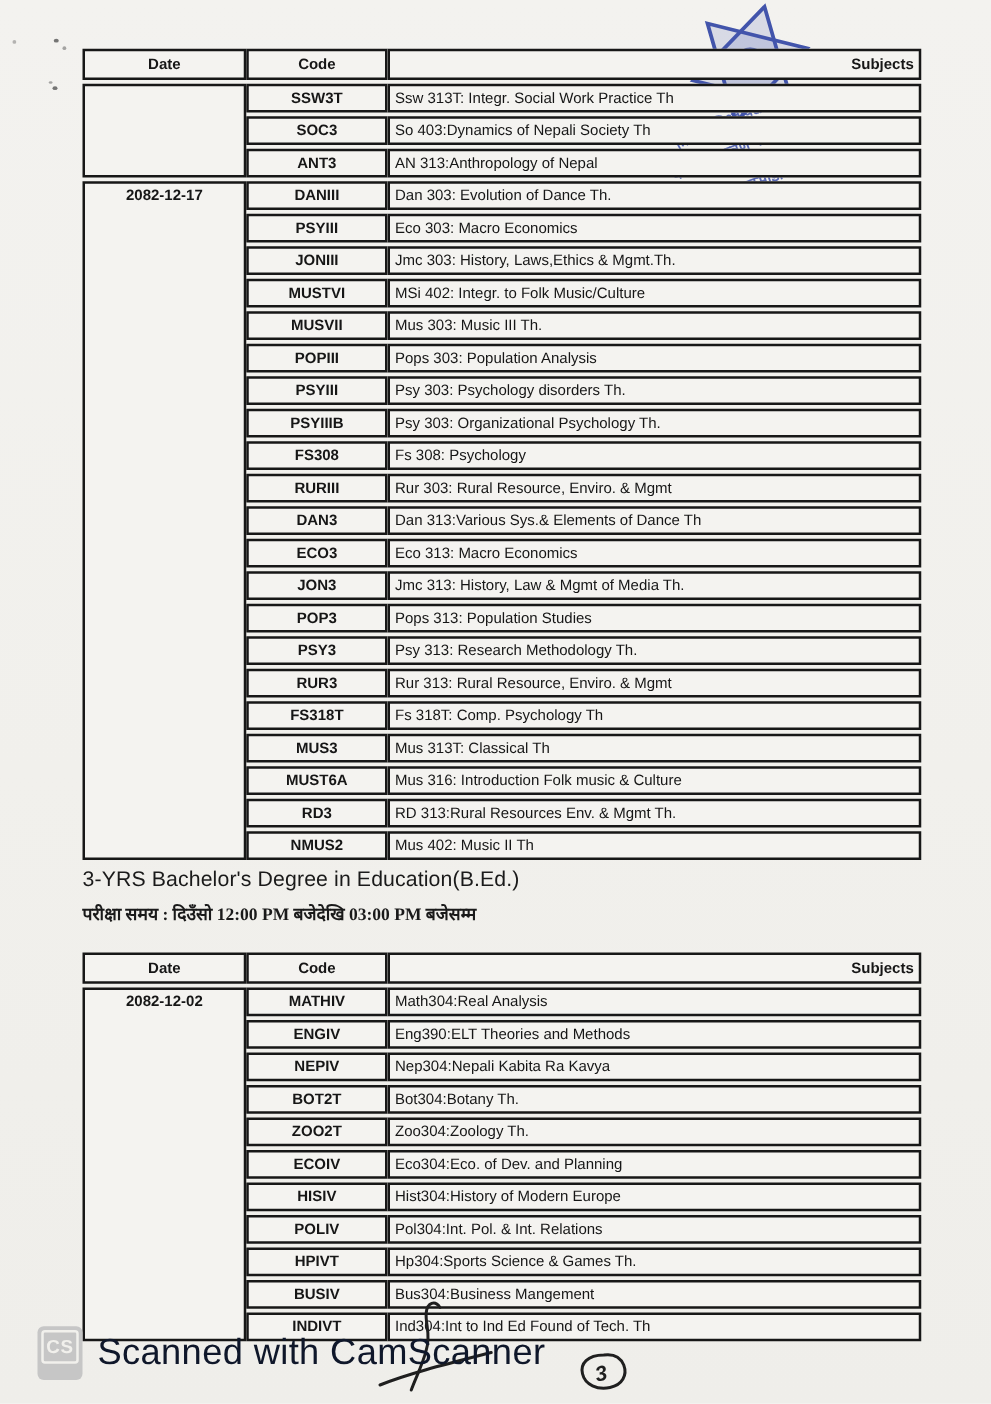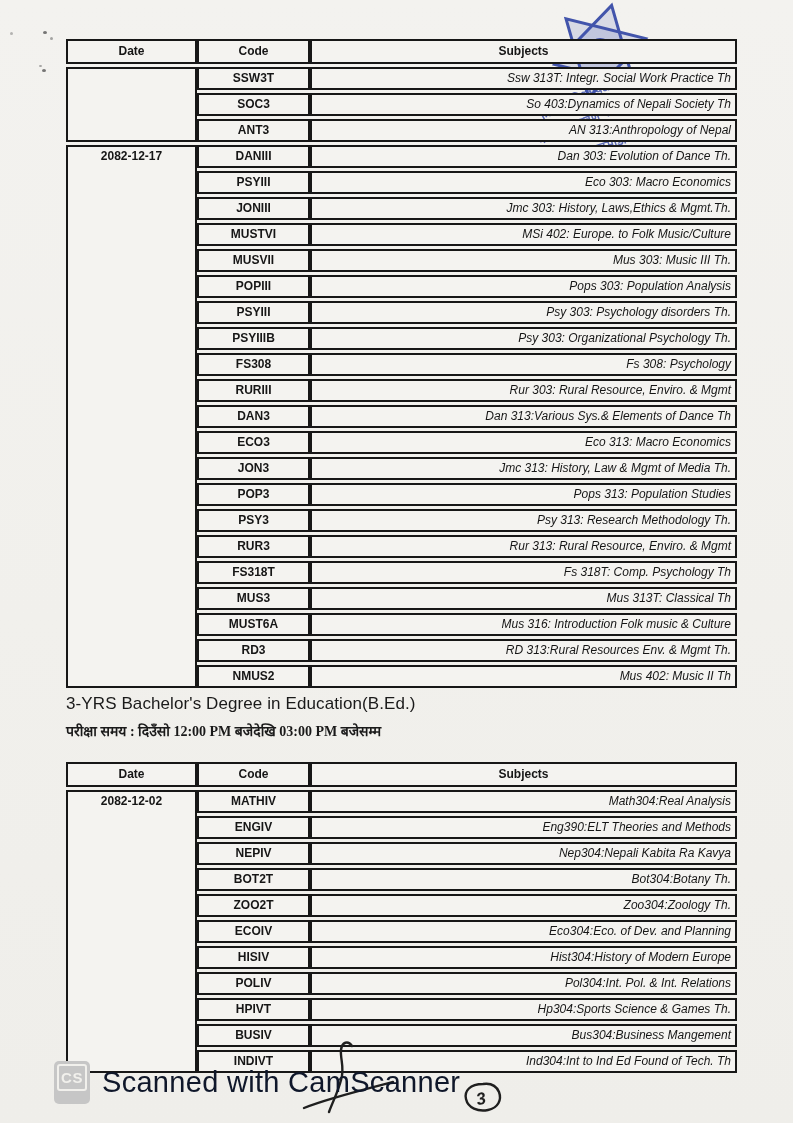--- a/index.html
+++ b/index.html
@@ -17,35 +17,35 @@
   #table2-wrap{top:759px;}
   table.sched{border-collapse:separate;border-spacing:0 3px;width:671px;table-layout:fixed;}
   table.sched col.c-date{width:131px;}
   table.sched col.c-code{width:113px;}
   table.sched th,table.sched td{
     border:2px solid #171717;background:#f4f3f0;
     font-size:12px;line-height:17px;height:17px;padding:1px 4px;
     color:#161616;overflow:hidden;white-space:nowrap;}
   table.sched th{font-weight:bold;height:19px;line-height:19px;}
   th.h-date,th.h-code{text-align:center;}
-  th.h-subj{text-align:center;padding-left:9px;}
+  th.h-subj{text-align:right;padding-left:9px;}
   td.date-cell{text-align:center;font-weight:bold;vertical-align:top;padding-top:3px;}
   td.code-cell{text-align:center;font-weight:bold;margin-top:44px;}
-  td.subject-cell{text-align:right;padding-left:9px;font-style:italic;}
+  td.subject-cell{text-align:left;padding-left:9px;}
 
   
   .sec-heading{position:absolute;left:66px;top:694px;font-size:17px;font-weight:normal;color:#1a1a1a;
                letter-spacing:.1px;}
   .exam-time{position:absolute;left:66px;top:721px;font-size:14px;color:#1a1a1a;font-weight:bold;font-family:Liberation Serif, serif;}
 
   
   #stamp-svg{position:absolute;left:515px;top:-6px;pointer-events:none;}
 
   
-  .watermark{position:absolute;left:54px;top:1061px;display:flex;align-items:flex-start;justify-content:flex-end;}
+  .watermark{position:absolute;left:30px;top:1061px;display:flex;align-items:flex-start;justify-content:flex-end;}
   .cs-logo{width:36px;height:43px;background:#c6c6c6;border-radius:5px;position:relative;}
   .cs-logo .cs-inner{position:absolute;left:3px;top:3px;right:3px;height:23px;
     border:2px solid #f1f0ec;border-radius:3px;color:#f1f0ec;
     font-weight:bold;font-size:15px;text-align:center;line-height:23px;letter-spacing:.5px;}
   .wm-text{margin-left:12px;font-size:29px;color:#0f172a;letter-spacing:.3px;line-height:43px;
     font-family:"Liberation Sans",sans-serif;}
 
   
   #handwriting-svg{position:absolute;left:0;top:0;pointer-events:none;}
 </style>
@@ -115,21 +115,21 @@
           <tr>
             <td class="code-cell">PSYIII</td>
             <td class="subject-cell">Eco 303: Macro Economics</td>
           </tr>
           <tr>
             <td class="code-cell">JONIII</td>
             <td class="subject-cell">Jmc 303: History, Laws,Ethics &amp; Mgmt.Th.</td>
           </tr>
           <tr>
             <td class="code-cell">MUSTVI</td>
-            <td class="subject-cell">MSi 402: Europe. to Folk Music/Culture</td>
+            <td class="subject-cell">MSi 402: Integr. to Folk Music/Culture</td>
           </tr>
           <tr>
             <td class="code-cell">MUSVII</td>
             <td class="subject-cell">Mus 303: Music III Th.</td>
           </tr>
           <tr>
             <td class="code-cell">POPIII</td>
             <td class="subject-cell">Pops 303: Population Analysis</td>
           </tr>
           <tr>

